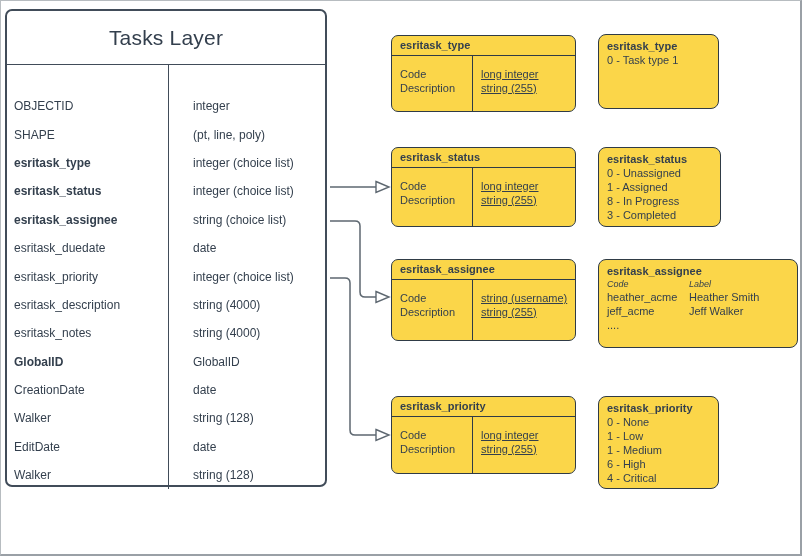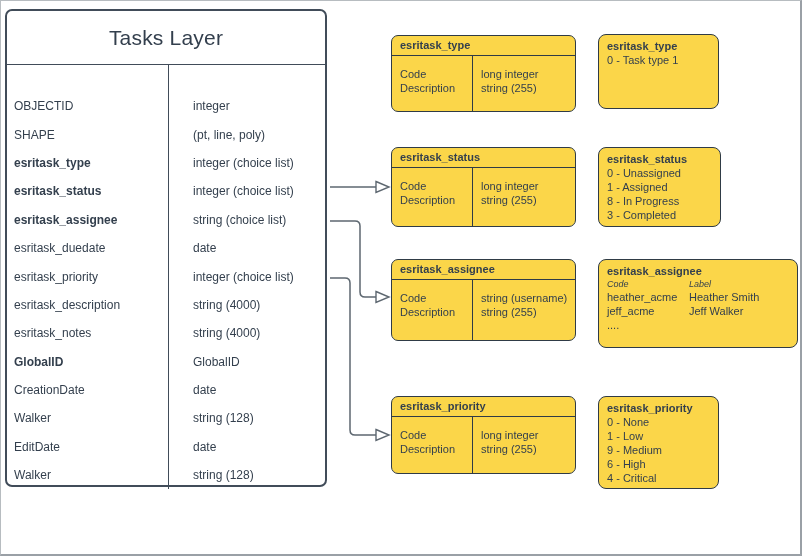--- a/index.html
+++ b/index.html
@@ -38,21 +38,21 @@
   }
   .code-box .hd{
     flex:0 0 19px;line-height:19px;font-weight:700;padding-left:8px;
     border-bottom:1.4px solid #2f3b46;
   }
   .code-box .bd{flex:1;display:flex;}
   .code-box .bd .lcol{
     width:81px;box-sizing:border-box;border-right:1.4px solid #2f3b46;
     padding:12px 0 0 8px;line-height:13.5px;
   }
-  .code-box .bd .rcol{flex:1;padding:12px 0 4px 8px;line-height:13.5px;}
+  .code-box .bd .rcol{flex:1;padding:12px 0 4px 8px;line-height:13.5px;text-decoration:underline;}
 
   #box-type-code{left:390px;top:34px;height:77px;}
   #box-status-code{left:390px;top:146px;height:80px;}
   #box-assignee-code{left:390px;top:258px;height:82px;}
   #box-priority-code{left:390px;top:395px;height:78px;}
 
   
   .value-box{
     position:absolute;background:#fbd649;border:1.6px solid #2f3b46;
     border-radius:8px;box-sizing:border-box;padding:4px 8px;font-size:11px;
@@ -230,18 +230,18 @@
       <div>jeff_acme</div>
       <div>Jeff Walker</div>
     </div>
     <div>....</div>
   </div>
 
   <div class="value-box" id="box-priority-values">
     <div class="vt">esritask_priority</div>
     <div>0 - None</div>
     <div>1 - Low</div>
-    <div>9 - Medium</div>
+    <div>1 - Medium</div>
     <div>6 - High</div>
     <div>4 - Critical</div>
   </div>
 
 </div>
 
 </body></html>

